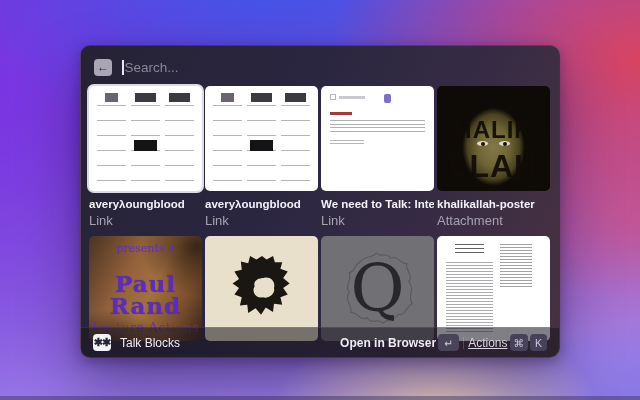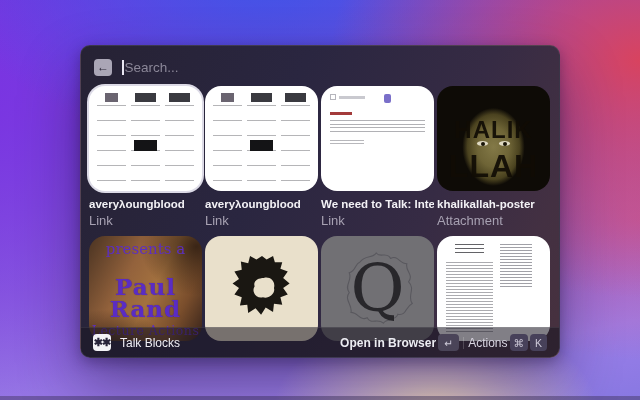--- a/index.html
+++ b/index.html
@@ -44,21 +44,21 @@
   }
   .search-input::placeholder { color:#8b8798; }
 
   
   .grid {
     display:grid; grid-template-columns:repeat(4,113px);
     column-gap:3px; row-gap:8px; padding:2px 8px 0;
   }
   .cell { width:113px; cursor:pointer; }
   .thumb {
-    width:113px; height:105px; border-radius:16px; overflow:hidden; position:relative;
+    width:113px; height:105px; border-radius:5px; overflow:hidden; position:relative;
   }
   .thumb.selected { box-shadow:0 0 0 2px #dcdae6; }
   .cell-title { margin-top:7px; font-size:11.5px; font-weight:bold; color:#f3f2f6; white-space:nowrap; overflow:hidden; }
   .cell-type { margin-top:3px; font-size:13px; color:#a7a1b2; }
 
   
   .doc3 { background:#ffffff; display:flex; gap:5px; padding:7px 8px; }
   .doc3 .col { flex:1; position:relative; padding-top:12px;
     background:repeating-linear-gradient(to bottom, transparent 0 12px, rgba(120,120,125,0.55) 12px 13px, transparent 13px 15px);
   }
@@ -93,21 +93,21 @@
 
   
   .paulrand {
     background:
       radial-gradient(ellipse 90px 60px at 15% 110%, rgba(20,10,8,0.8), rgba(20,10,8,0) 70%),
       radial-gradient(ellipse 80px 70px at 95% 10%, rgba(30,18,12,0.75), rgba(30,18,12,0) 70%),
       linear-gradient(118deg, #4a3322 0%, #93623c 35%, #a3713f 55%, #7a4e2c 78%, #35221a 100%);
     display:flex; flex-direction:column; align-items:center; justify-content:center;
     font-family:"DejaVu Serif", serif; color:#5c2fc0; text-align:center;
   }
-  .paulrand .l1 { font-size:15px; margin-bottom:18px;text-align:center; }
+  .paulrand .l1 { font-size:11px; margin-bottom:18px;text-align:center; }
   .paulrand .l2, .paulrand .l3 { font-size:23px; line-height:22px; font-weight:bold; letter-spacing:1px; color:#5a2cc4; text-shadow:0 0 1px rgba(40,10,100,0.5); }
   .paulrand .l4 { font-size:12.5px; margin-top:3px; letter-spacing:0.5px; }
 
   
   .blob { background:#e9e0cb; display:flex; align-items:center; justify-content:center; }
   .blob svg { width:92px; height:92px; }
 
   
   .qform { background:#717074; display:flex; align-items:center; justify-content:center; }
   .qform svg { position:absolute; width:90px; height:90px; }
@@ -133,21 +133,21 @@
     border-top:1px solid rgba(255,255,255,0.08);
   }
   .arena-icon {
     width:18px; height:17px; border-radius:4px; background:#f3f2f6;
     color:#28243a; font-size:11px; font-weight:bold; letter-spacing:-1px;
     display:flex; align-items:center; justify-content:center; line-height:1; padding-bottom:1px;
   }
   .footer-label { margin-left:9px; font-size:12px; color:#efeef4; }
   .footer-right { margin-left:auto; display:flex; align-items:center; gap:2px; }
   .footer-action { font-size:12px; font-weight:bold; color:#ececf2; }
-  .footer-action.secondary { font-weight:normal; color:#d8d4e0; }
+  .footer-action.secondary { font-weight:normal; color:#d8d4e0;text-decoration:underline; }
   .keycap {
     min-width:17px; height:17px; padding:0 4px; border-radius:4px; background:#47415a;
     color:#cdc9d8; font-size:10.5px; display:flex; align-items:center; justify-content:center;
   }
   .keycap.wide { min-width:21px; background:#4a4458; }
   .fdivider { width:1px; height:12px; background:rgba(255,255,255,0.18); margin:0 2px; }
 </style>
 </head>
 <body>
 

